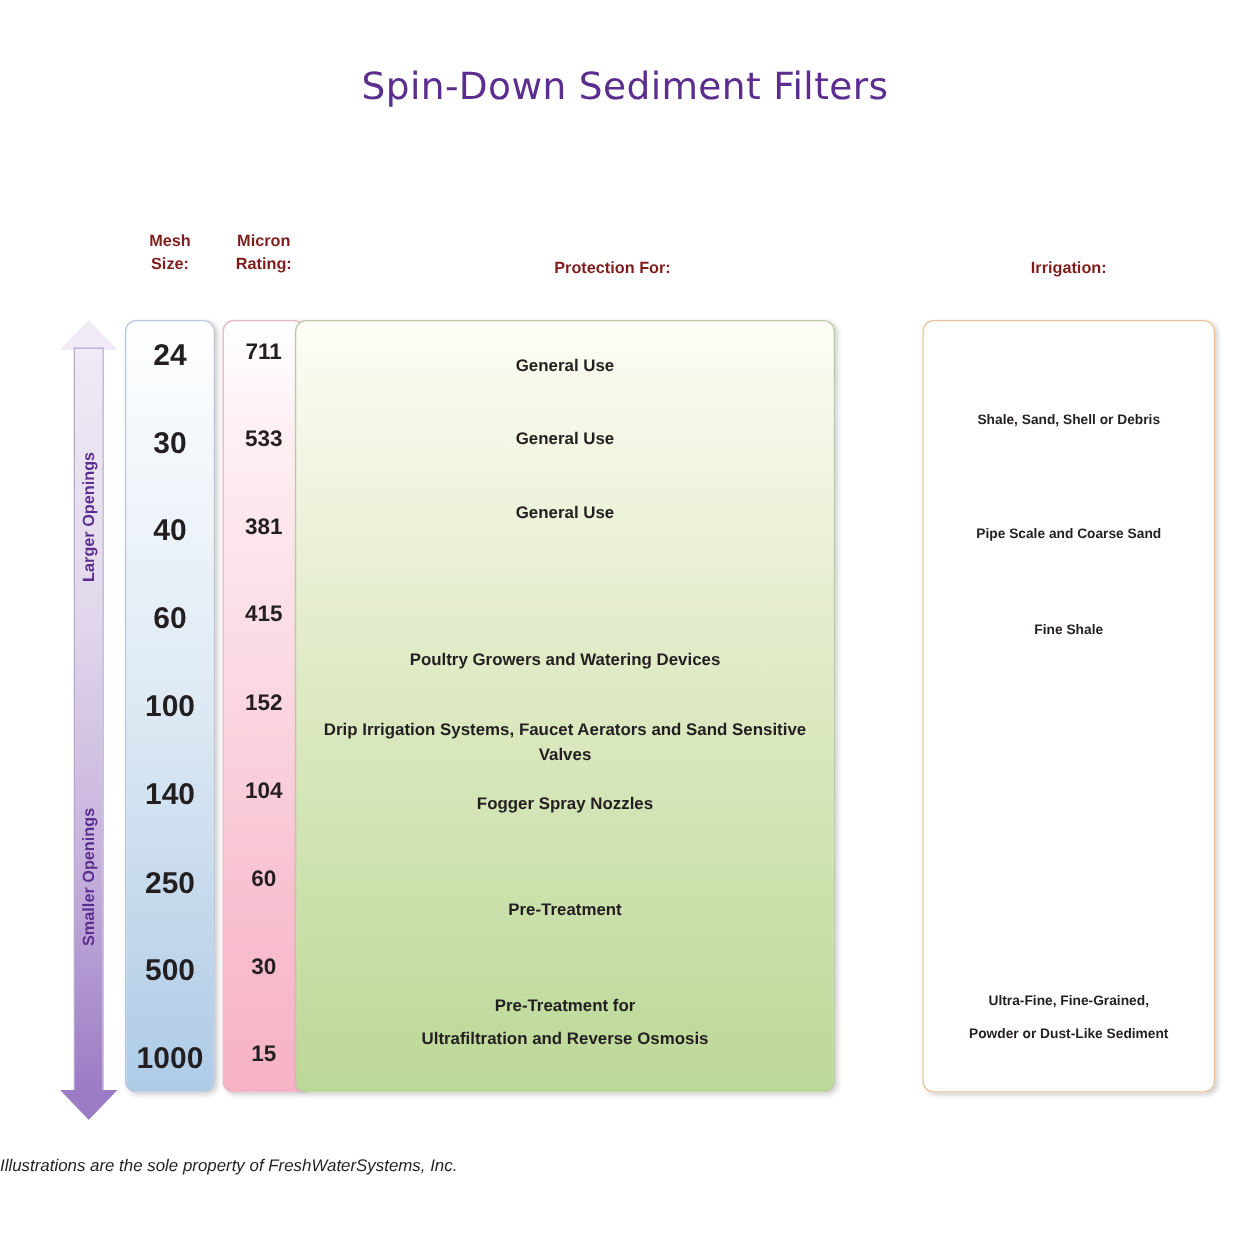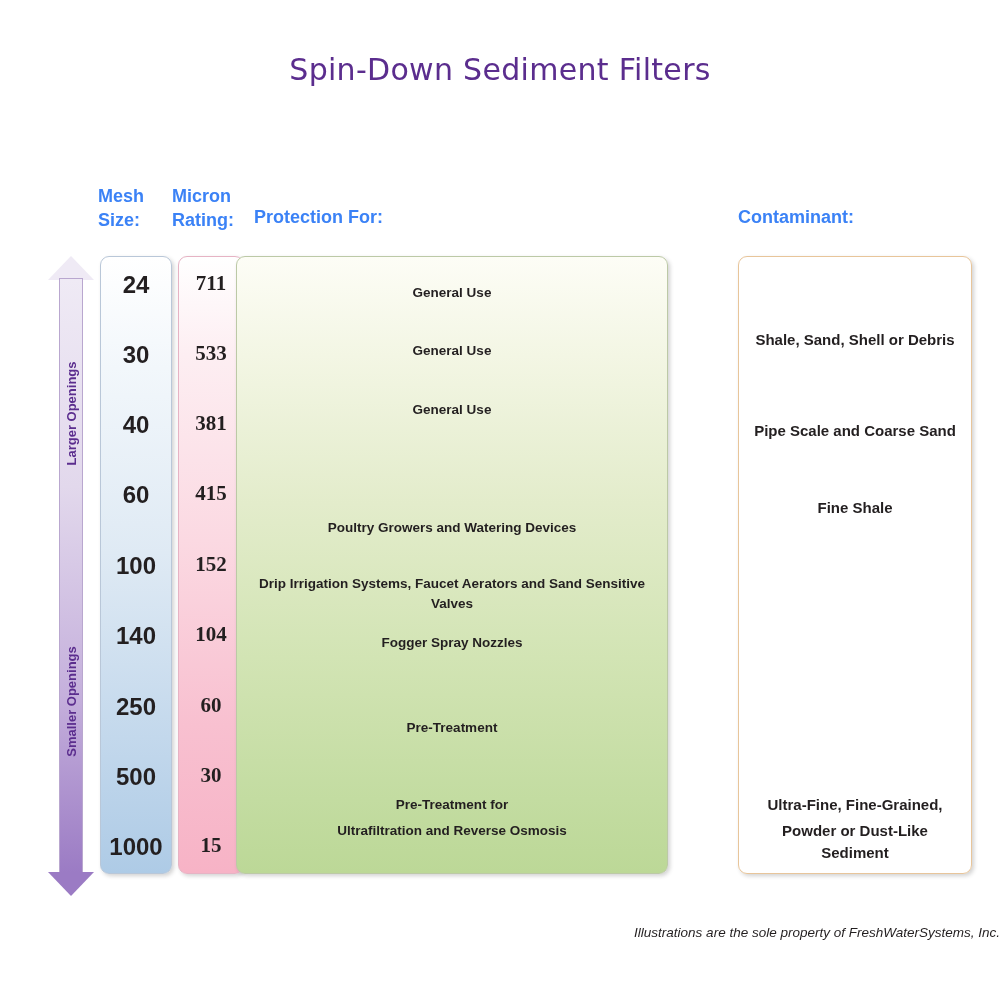--- a/index.html
+++ b/index.html
@@ -32,22 +32,23 @@
     letter-spacing: 0.3px;
     color: #5b2d8e;
     font-family: "DejaVu Sans", sans-serif;
     font-weight: 400;
   }
 
   
   .col-head {
     position: absolute;
     font-weight: bold;
-    font-size: 18px;
-    color: #3b82f6;
+    font-size: 13px;
+    color: #7f1d1d;
+    text-align: center;
     line-height: 1.35;
   }
   #head-mesh   { left: 98px;  top: 184px; width: 76px; }
   #head-micron { left: 172px; top: 184px; width: 78px; }
   #head-prot   { left: 254px; top: 205px; width: 472px; }
   #head-cont   { left: 738px; top: 205px; width: 234px; }
 
   
   .arrow-wrap {
     position: absolute;
@@ -139,44 +140,43 @@
     width: 100%;
     text-align: center;
     font-weight: bold;
     box-sizing: border-box;
   }
   .num-cell {
     font-size: 24px;
     color: #231f20;
   }
   .micron-cell {
-    font-size: 21px;
-    color: #231f20;
-    font-family: Liberation Serif, serif;
+    font-size: 18px;
+    color: #231f20;
   }
   .text-cell {
     font-size: 13.5px;
     color: #231f20;
     line-height: 1.45;
     padding: 0 10px;
   }
   .cont-cell {
-    font-size: 15px;
+    font-size: 11px;
     color: #231f20;
     line-height: 1.45;
     padding: 0 8px;
   }
 
   
   .footer {
     position: absolute;
     left: 0;
     top: 925px;
     width: 1000px;
-    text-align: right;
+    text-align: left;
     font-size: 13.5px;
     font-style: italic;
     color: #231f20;
   }
 </style>
 </head>
 <body>
 
 <div class="page">
 
@@ -184,21 +184,21 @@
 
   <div class="col-head" id="head-mesh">
     <div>Mesh</div>
     <div>Size:</div>
   </div>
   <div class="col-head" id="head-micron">
     <div>Micron</div>
     <div>Rating:</div>
   </div>
   <div class="col-head" id="head-prot">Protection For:</div>
-  <div class="col-head" id="head-cont">Contaminant:</div>
+  <div class="col-head" id="head-cont">Irrigation:</div>
 
   <div class="arrow-wrap">
     <div class="arrow-head up"></div>
     <div class="arrow-shaft"></div>
     <div class="arrow-head down"></div>
     <div class="arrow-label" id="arrow-label-top">Larger Openings</div>
     <div class="arrow-label" id="arrow-label-bottom">Smaller Openings</div>
   </div>
 
   <div class="col" id="col-mesh">

